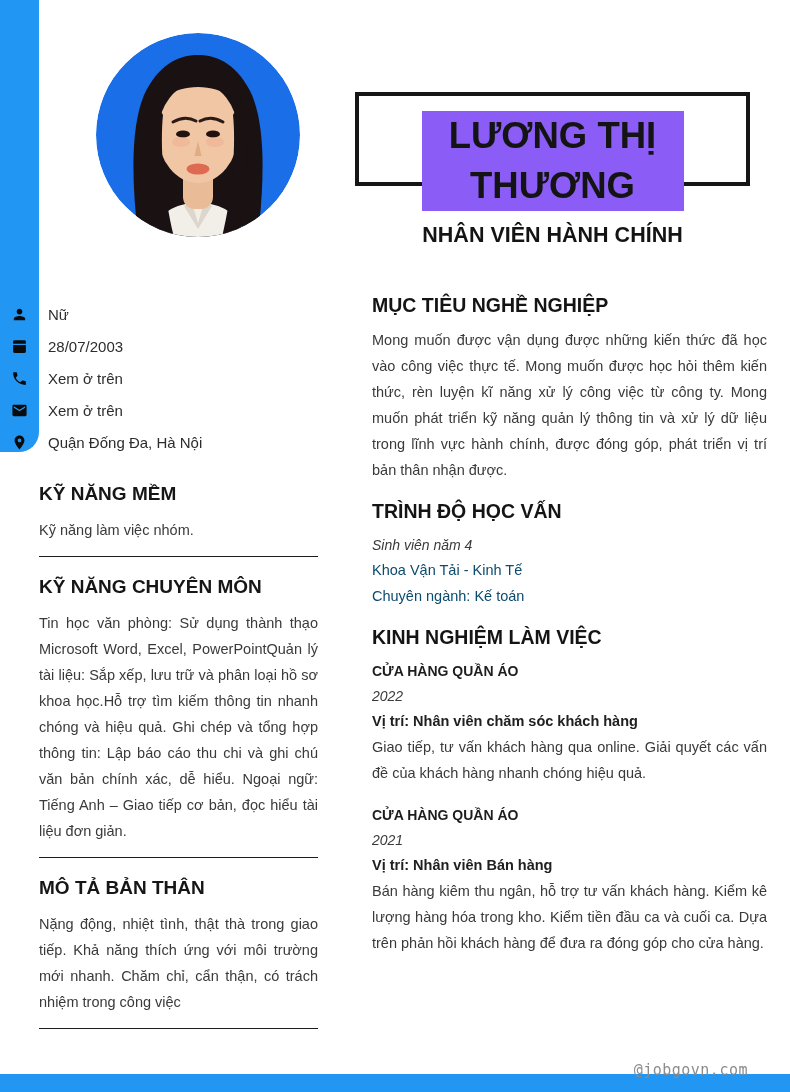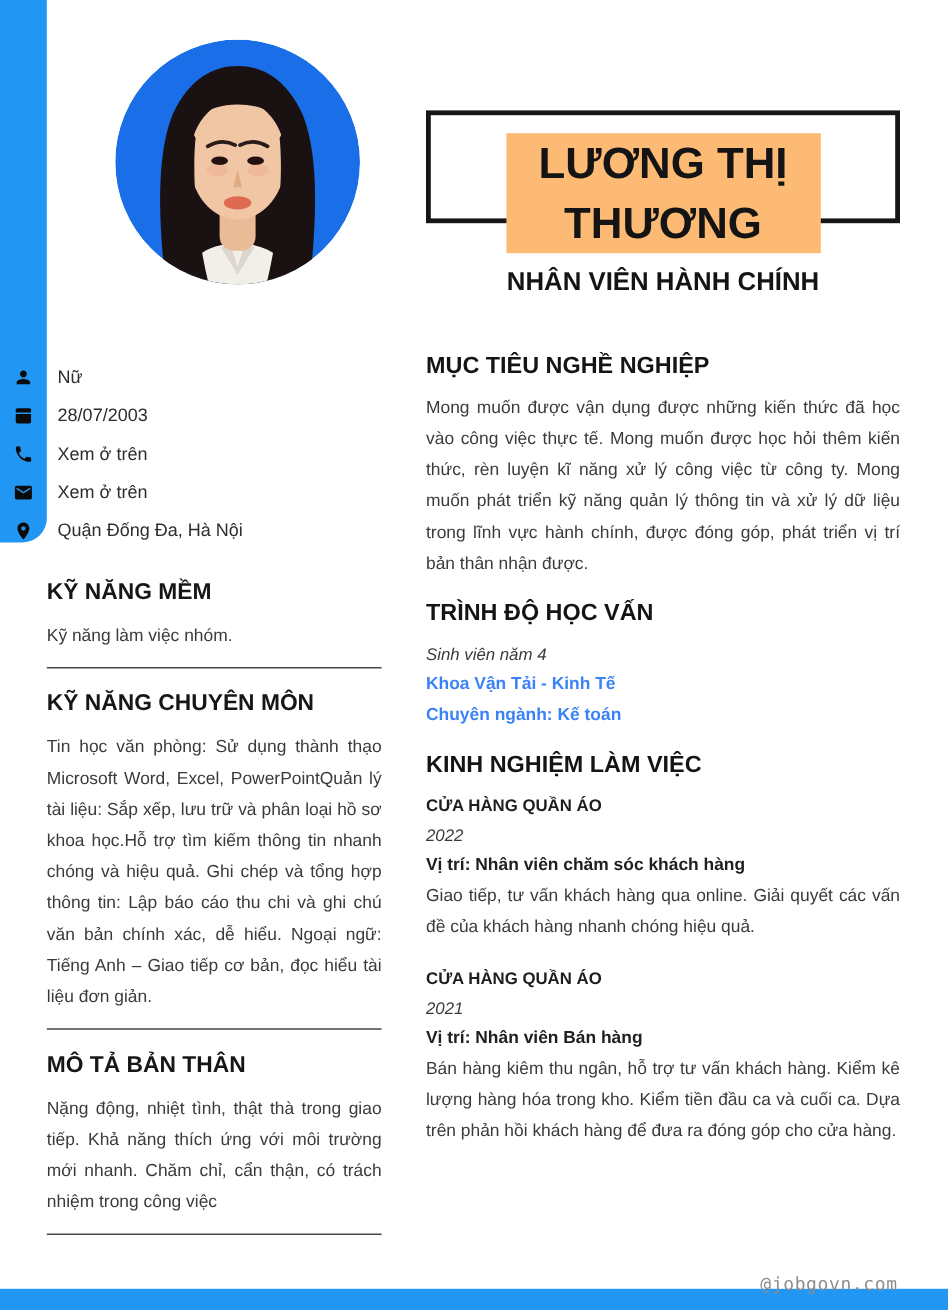--- a/index.html
+++ b/index.html
@@ -39,21 +39,21 @@
   .name-box {
     position: absolute; left: 355px; top: 92px;
     width: 395px; height: 94px;
     border: 4px solid #161616;
   }
   .name {
     position: absolute; top: 15px; left: 50%;
     transform: translateX(-50%);
     width: 262px;
     margin: 0;
-    background: #fdba74;
+    background: #8b5cf6;
     text-align: center;
     font-size: 36.5px; line-height: 50px; font-weight: 700;
     color: #141414;
   }
   .job-title {
     position: absolute; left: 355px; top: 223px;
     width: 395px;
     text-align: center;
     font-size: 21.5px; font-weight: 700;
     color: #141414;
@@ -76,36 +76,36 @@
   p.body {
     font-size: 14.5px; line-height: 26px;
     color: #3a3a3a; text-align: justify; margin: 0;
   }
   hr.divider {
     border: none; border-top: 1.5px solid #1c1c1c;
     margin: 13px 0 18px;
   }
 
   
-  .right-col { position: absolute; left: 355px; top: 292px; width: 395px; }
+  .right-col { position: absolute; left: 372px; top: 292px; width: 395px; }
   .right-col h2 {
     margin: 0 0 9px; font-size: 19.5px; line-height: 26px;
     font-weight: 700; color: #141414;
   }
   .section { margin-bottom: 15px; }
   .sub-head {
     margin: 0; font-size: 14px; line-height: 25px;
     font-weight: 700; color: #1d1d1d;
   }
   .italic-line {
     margin: 0; font-size: 14px; line-height: 25px;
     font-style: italic; color: #3a3a3a;
   }
   .plain-line {
-    margin: 0; font-size: 14.5px; line-height: 25.5px; color: #3b82f6; font-weight: bold;
+    margin: 0; font-size: 14.5px; line-height: 25.5px; color: #0c4a6e;
   }
   .position-line {
     margin: 0; font-size: 14.5px; line-height: 25px;
     font-weight: 700; color: #202020;
   }
   .job + .job { margin-top: 17px; }
 
   
   .watermark {
     position: absolute; right: 42px; bottom: 13px;

